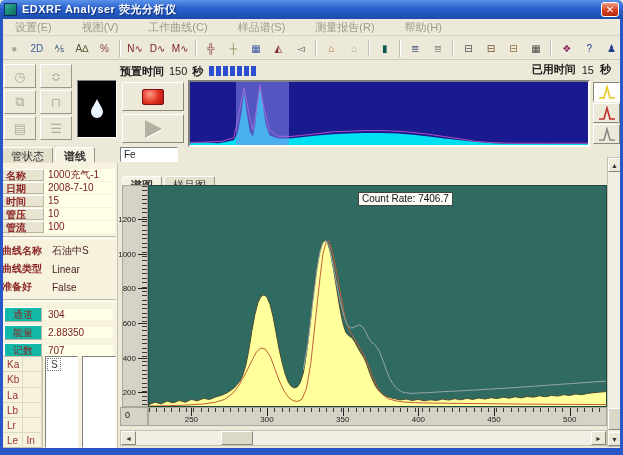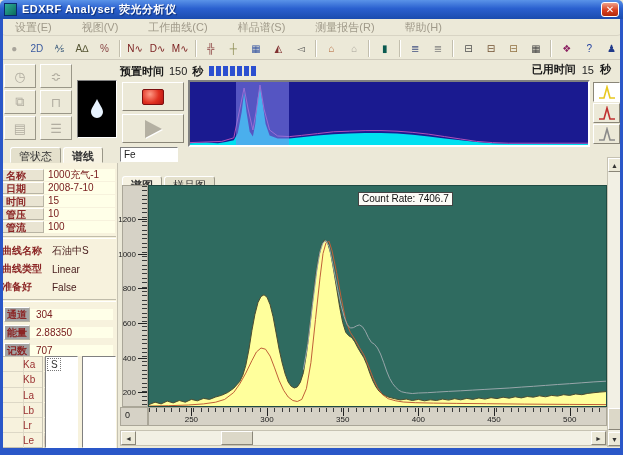--- a/index.html
+++ b/index.html
@@ -60,48 +60,48 @@
   .preview{position:absolute;left:188px;top:80px;width:402px;height:67px;
     border:2px solid;border-color:#808080 #fff #fff #808080;background:#1a1a90;}
   .preview svg{position:absolute;left:0;top:0;}
   .band{position:absolute;top:0;height:100%;background:rgba(135,135,235,.55);}
   .pvbtns{position:absolute;left:593px;top:82px;width:27px;}
   .pvb{width:27px;height:20px;margin-bottom:1px;background:#ece9d8;
     border:1px solid;border-color:#fff #8a8678 #8a8678 #fff;
     display:flex;align-items:center;justify-content:center;cursor:pointer;}
   .pvb.pressed{background:#fff;border-color:#8a8678 #fff #fff #8a8678;}
   
-  .lefttabs{position:absolute;left:10px;top:147px;height:16px;display:flex;}
+  .lefttabs{position:absolute;left:2px;top:147px;height:16px;display:flex;}
   .tab{padding:1px 8px;border:1px solid;border-color:#fff #9a9788 transparent #fff;
     border-radius:3px 3px 0 0;margin-right:2px;color:#333;background:#e4e0cc;cursor:pointer;}
   .tab.active{background:#f6f2e2;font-weight:bold;}
   .febox{position:absolute;left:120px;top:147px;width:58px;height:15px;background:#fff;
     border:1px solid;border-color:#808080 #fff #fff #808080;padding-left:3px;
     font-size:10px;line-height:13px;color:#222;}
   .maintabs{position:absolute;left:122px;top:164px;height:18px;display:flex;margin-top:12px;}
   
   .leftpanel{position:absolute;left:0px;top:163px;width:118px;height:285px;
     background:#f7f2dd;border-right:1px solid #c6c2b2;}
   .frow{display:flex;align-items:center;height:13px;margin:0 2px;}
   .flab{width:42px;background:#e9e4d2;border:1px solid;border-color:#fff #b8b4a4 #b8b4a4 #fff;
     color:#8b2525;font-weight:bold;padding-left:3px;height:12px;line-height:11px;font-size:10px;}
   .fval{flex:1;background:#ffffe8;color:#7a2020;padding-left:4px;height:12px;
     line-height:12px;font-size:10px;white-space:nowrap;overflow:hidden;}
   .crow{display:flex;align-items:center;height:18px;margin:0 2px;}
   .clab{width:50px;color:#8b2525;font-weight:bold;font-size:10px;}
   .cval{flex:1;color:#4a2020;font-size:10px;}
   .mrow{display:flex;align-items:center;height:18px;margin:0 4px;}
-  .mlab{width:26px;background:#a3a3a3;border:1px solid;border-color:#fff #b8b4a4 #b8b4a4 #fff;
-    color:#8b2525;font-weight:bold;text-align:center;height:15px;line-height:14px;font-size:10px;}
+  .mlab{width:38px;background:#14b8a6;border:1px solid;border-color:#fff #b8b4a4 #b8b4a4 #fff;
+    color:#8b2525;font-weight:normal;text-align:center;height:15px;line-height:14px;font-size:10px;}
   .mval{flex:1;background:#ffffe8;color:#7a2020;padding-left:6px;font-size:10px;}
   .divider{height:3px;margin:3px 1px;border-top:1px solid #c0bcaa;border-bottom:1px solid #fff;}
   .linestable{position:absolute;left:2px;top:193px;width:41px;height:92px;
     background:#f7f2dd;border:1px solid #c6c2b2;border-collapse:collapse;}
   .ltrow{display:flex;height:15.3px;border-bottom:1px solid #ddd8c6;}
-  .ltc{width:20px;color:#9a3030;padding-left:20px;font-size:10px;line-height:15px;
+  .ltc{width:20px;color:#9a3030;padding-left:4px;font-size:10px;line-height:15px;
     border-right:1px solid #ddd8c6;}
   .list1{position:absolute;left:45px;top:193px;width:33px;height:92px;background:#fff;
     border:1px solid;border-color:#808080 #fff #fff #808080;}
   .listitem{margin:1px;padding:0 3px;border:1px dotted #777;width:14px;font-size:10px;
     color:#333;cursor:pointer;}
   .list2{position:absolute;left:82px;top:193px;width:34px;height:92px;background:#fff;
     border:1px solid;border-color:#808080 #fff #fff #808080;}
   
   .yruler{position:absolute;left:122px;top:185px;width:26px;height:222px;background:#d6d2c6;
     border:1px solid #aaa698;}

